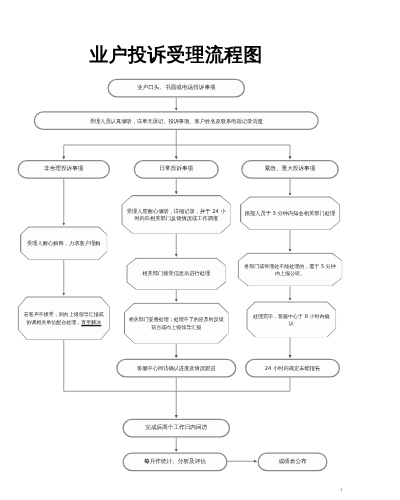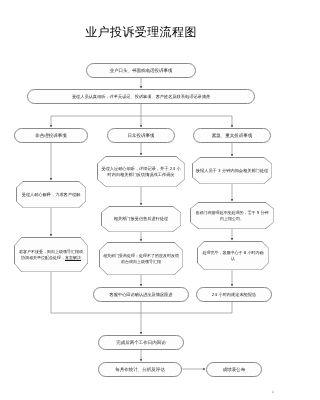--- a/index.html
+++ b/index.html
@@ -38,24 +38,24 @@
     clip-path:polygon(10% 0%,90% 0%,100% 25%,100% 75%,90% 100%,10% 100%,0% 75%,0% 25%);
     display:flex;align-items:center;justify-content:center;
     text-align:center;line-height:1.3;
     color:#1a1a1a;
     padding:1px 3px;
     box-sizing:border-box;
     overflow:hidden;
   }
   .title{
     position:absolute;
-    left:0;right:0;top:24px;
+    left:0;right:0;top:35px;
     text-align:center;
-    font-size:12px;
-    font-weight:normal;
+    font-size:15px;
+    font-weight:bold;
     color:#000;
     letter-spacing:0.4px;
   }
   .pagenum{
     position:absolute;
     right:8px;bottom:6px;
     font-size:3px;
     color:#555;
   }
   .u{text-decoration:underline;}

